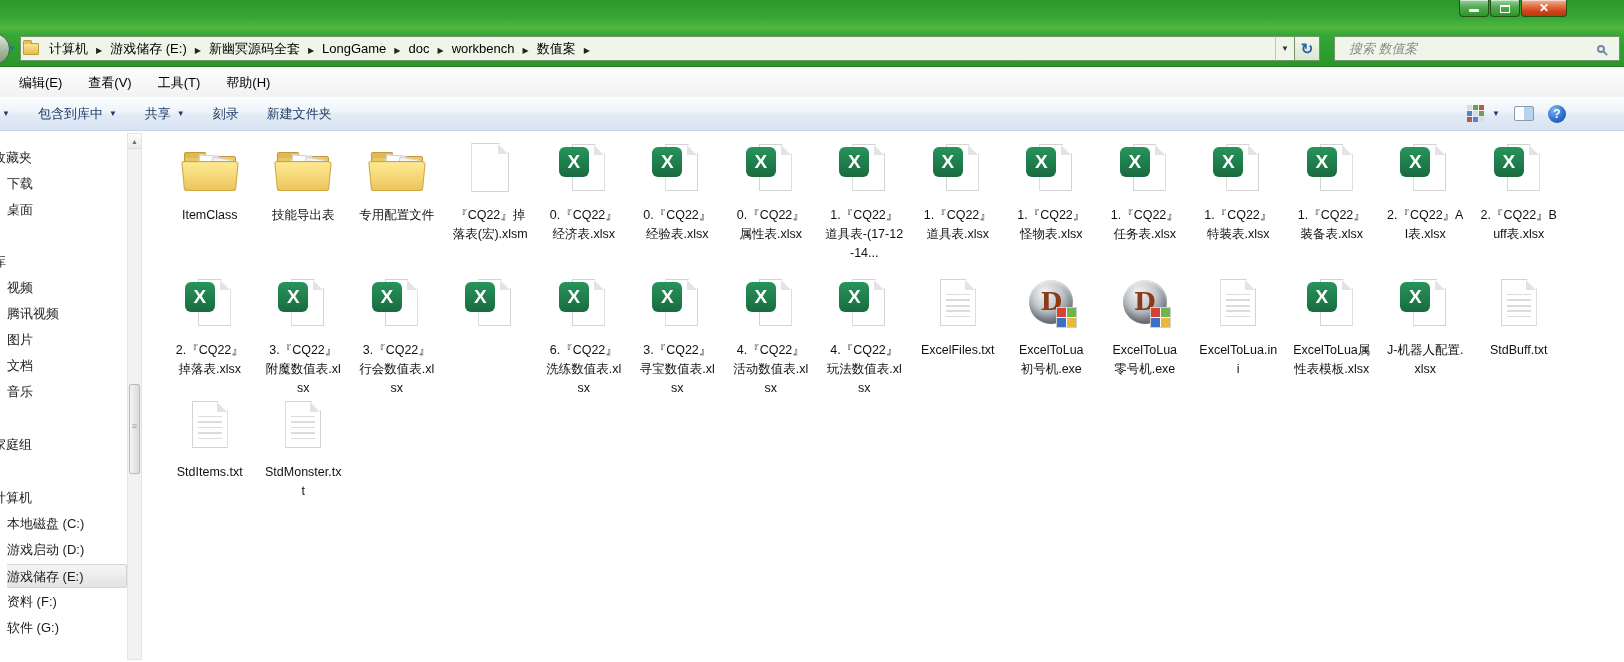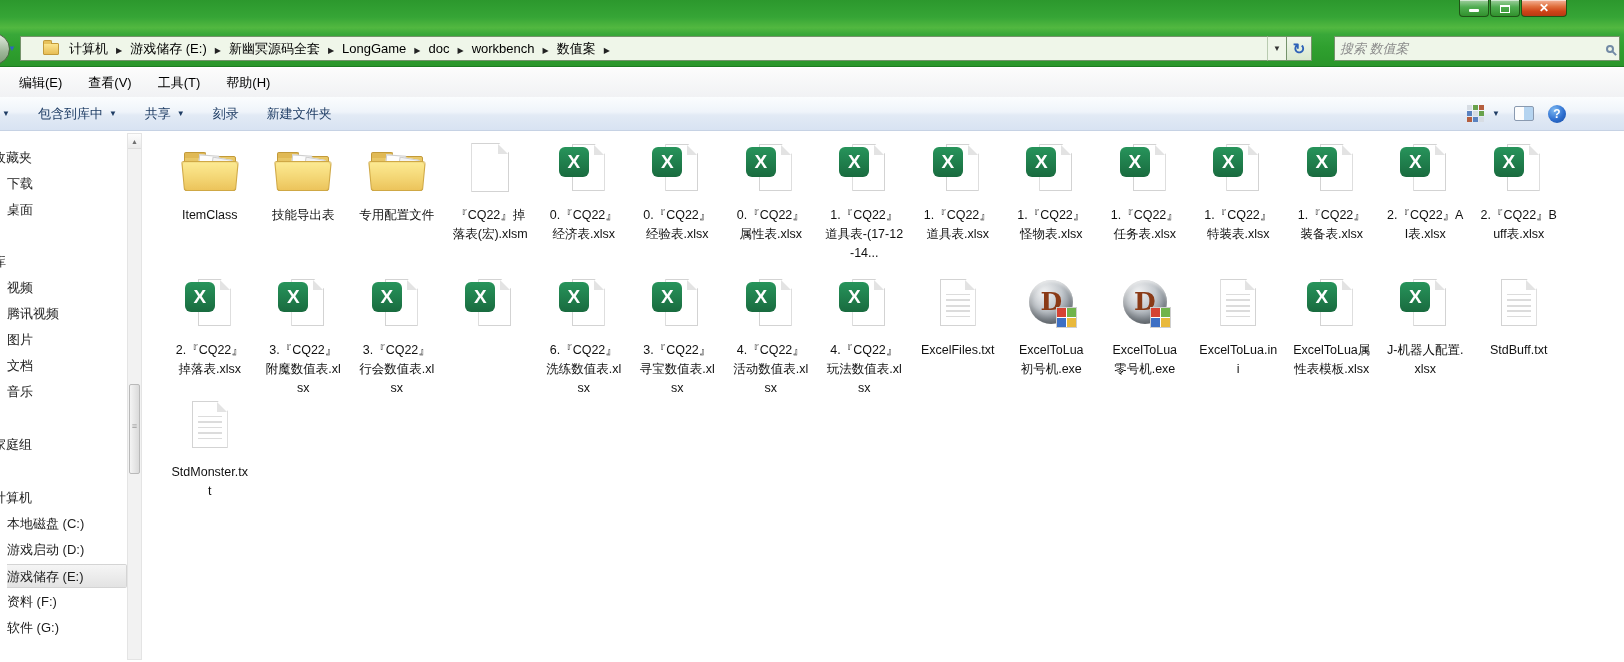--- a/index.html
+++ b/index.html
@@ -19,34 +19,34 @@
   .wbtn .maxbox { width:10px; height:8px; border:1px solid #fff; border-top:2px solid #fff; margin-top:1px; }
   .wbtn.close { width:46px; color:#fff; font-size:12px; font-weight:bold;
     background:linear-gradient(180deg,#f5b49a 0%,#e0703f 40%,#cf4418 70%,#b83a12 100%); }
 
   
   .addr-row { position:absolute; top:35px; left:20px; right:4px; height:27px; display:flex; align-items:center; }
   .nav-circle { position:absolute; left:-42px; top:-2px; width:32px; height:32px; border-radius:50%;
     background:linear-gradient(180deg,#e4ece1,#9db698 60%,#7e9a78); border:1px solid #48663f; }
   .addr-hist { position:absolute; left:-12px; top:9px; font-size:8px; color:#2e65c0; }
   .addr-field { flex:1; height:25px; background:#eff6e9; border:1px solid #75936b; border-right:none;
-    display:flex; align-items:center; padding:0 20px; overflow:hidden; white-space:nowrap; }
+    display:flex; align-items:center; padding:0 0; overflow:hidden; white-space:nowrap; }
   .mini-folder { width:16px; height:12px; position:relative; background:linear-gradient(180deg,#fbe48e,#e7bd55);
     border:1px solid #c29a3a; border-radius:1px; margin:0 6px 0 2px; flex:none; }
   .mini-folder::before { content:""; position:absolute; top:-4px; left:-1px; width:7px; height:3px;
     background:#e7c25c; border:1px solid #c29a3a; border-bottom:none; border-radius:2px 2px 0 0; }
   .crumb { font-size:13px; color:#000; padding:0 4px; cursor:default; }
   .crumb-sep { font-size:8px; color:#222; padding:0 4px; }
   .addr-drop { width:20px; height:25px; background:#eff6e9; border:1px solid #75936b; border-left:1px solid #b9cbb0;
     font-size:8px; color:#333; display:flex; align-items:center; justify-content:center; }
   .refresh { width:25px; height:25px; background:linear-gradient(180deg,#f0f7ec,#d9e9cf);
     border:1px solid #75936b; border-left:none; color:#2d62b8; font-size:15px; font-weight:bold;
     display:flex; align-items:center; justify-content:center; }
-  .search-box { width:286px; height:25px; margin-left:22px; background:#eff6e9; border:1px solid #75936b;
-    display:flex; align-items:center; padding:0 5px; }
+  .search-box { width:286px; height:25px; margin-left:14px; background:#eff6e9; border:1px solid #75936b;
+    display:flex; align-items:center; padding:0 14px; }
   .search-box input { flex:1; border:none; outline:none; background:transparent; font-size:13px;
     font-style:italic; color:#6f6f6f; font-family:"Liberation Sans",sans-serif; }
   .search-box input::placeholder { color:#8a8a8a; font-style:italic; }
   .mag { width:8px; height:8px; border:2px solid #728aa5; border-radius:50%; position:relative; flex:none; }
   .mag::after { content:""; position:absolute; width:6px; height:2px; background:#728aa5;
     transform:rotate(45deg); right:-5px; bottom:-3px; }
 
   
   .menubar { position:absolute; top:68px; left:0; width:1624px; height:29px;
     background:linear-gradient(180deg,#fcfcfc,#f1f2f4); display:flex; align-items:center; padding-left:6px; }
@@ -505,17 +505,25 @@
     <span class="lbl">StdBuff.txt</span>
   </div>
       </div>
       <div class="frow">
         <div class="fitem">
     <span class="fi">
             <span class="pg tx"></span>
             <span class="pg-fold tx"></span>
             <span class="pg-lines"></span>
           </span>
+    <span class="lbl">StdItems.txt</span>
+  </div>
+        <div class="fitem">
+    <span class="fi">
+            <span class="pg tx"></span>
+            <span class="pg-fold tx"></span>
+            <span class="pg-lines"></span>
+          </span>
     <span class="lbl">StdMonster.txt</span>
   </div>
       </div>
     </div>
 </div>
 
 </body></html>

